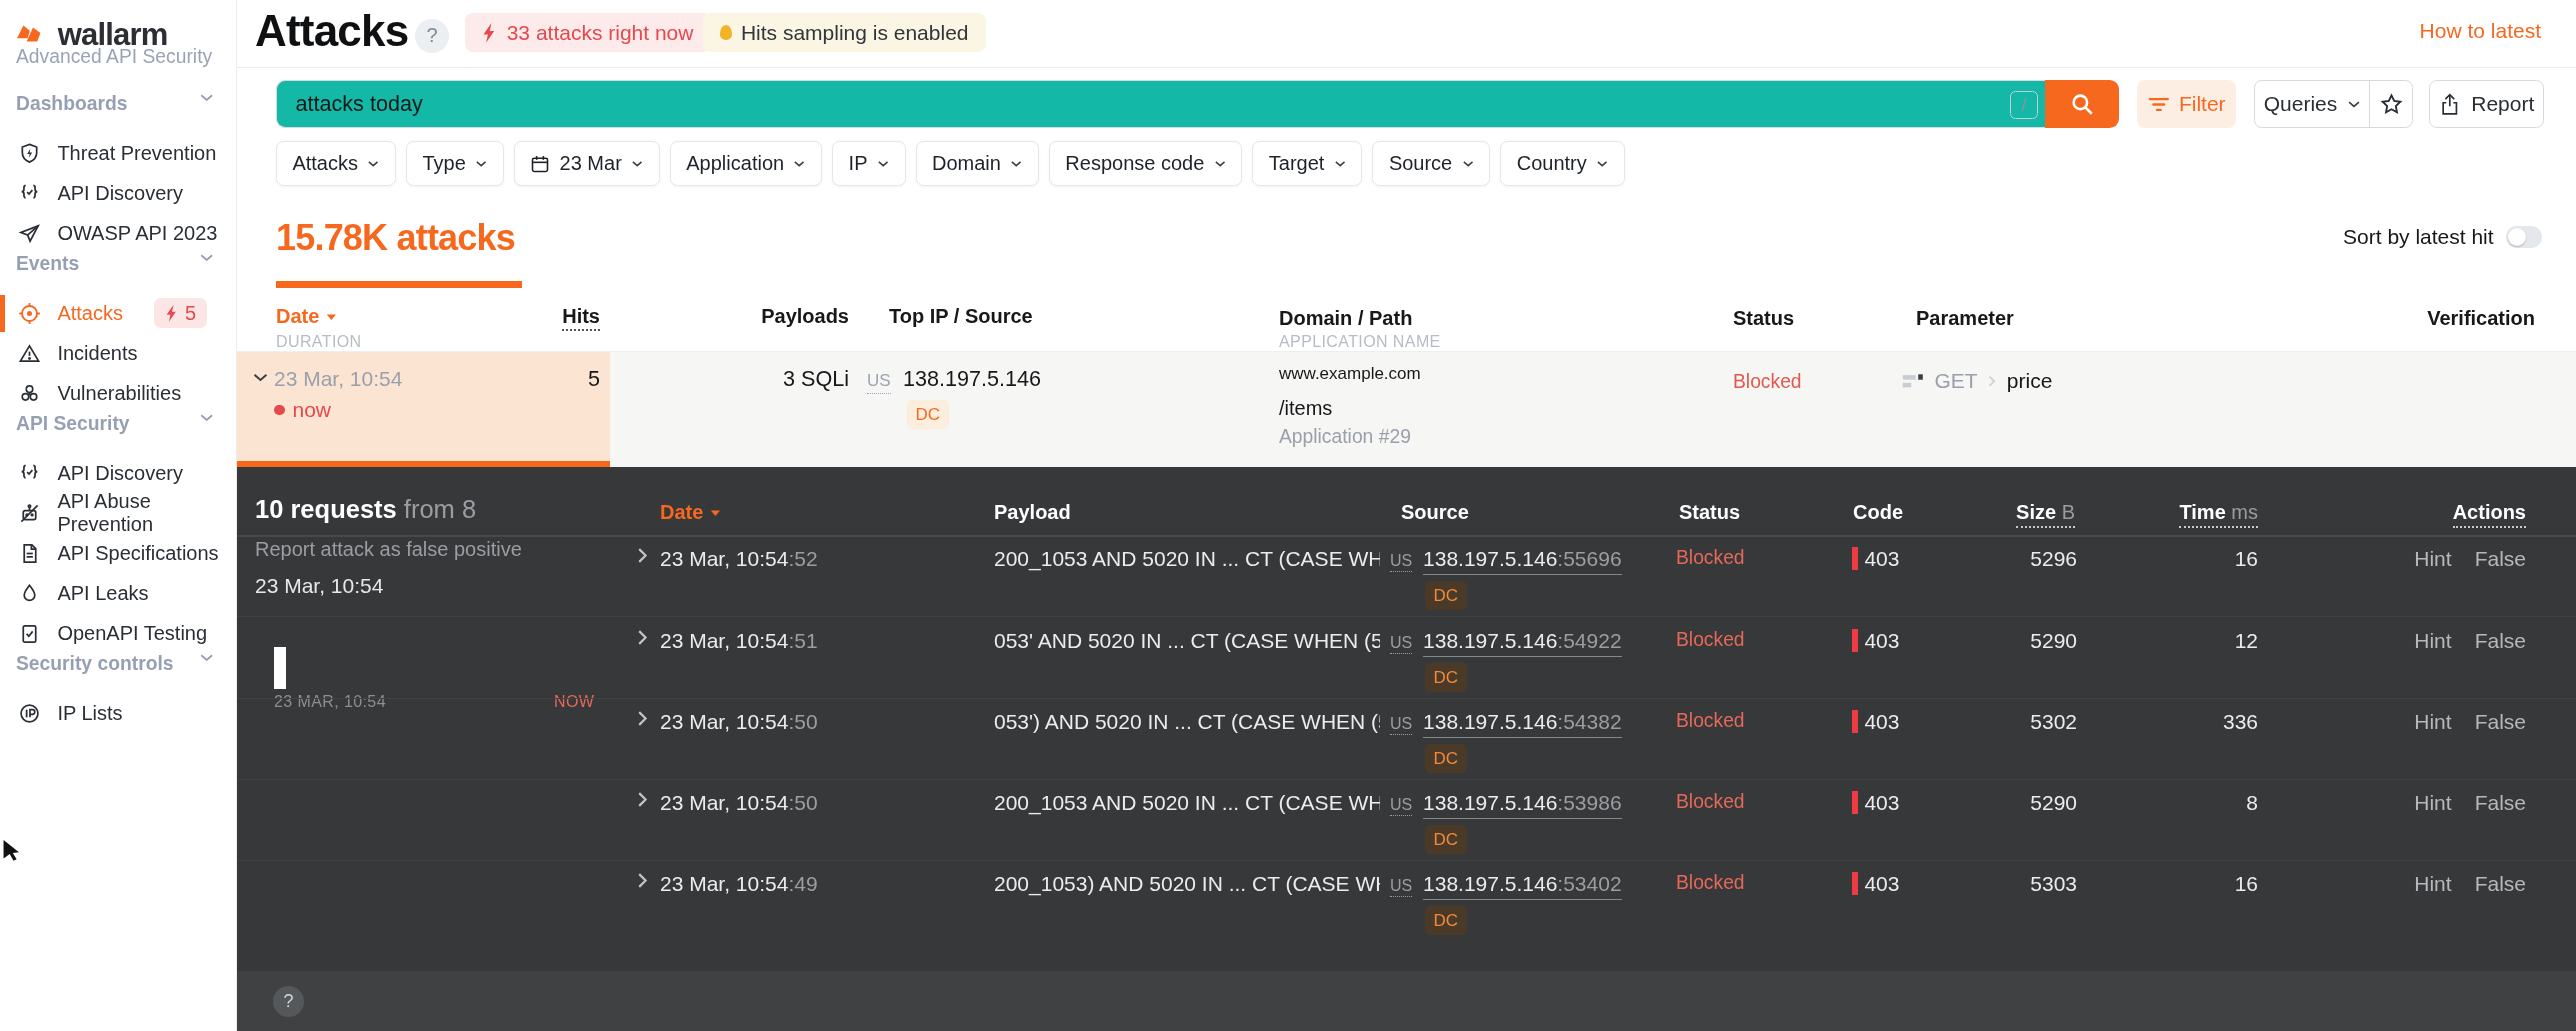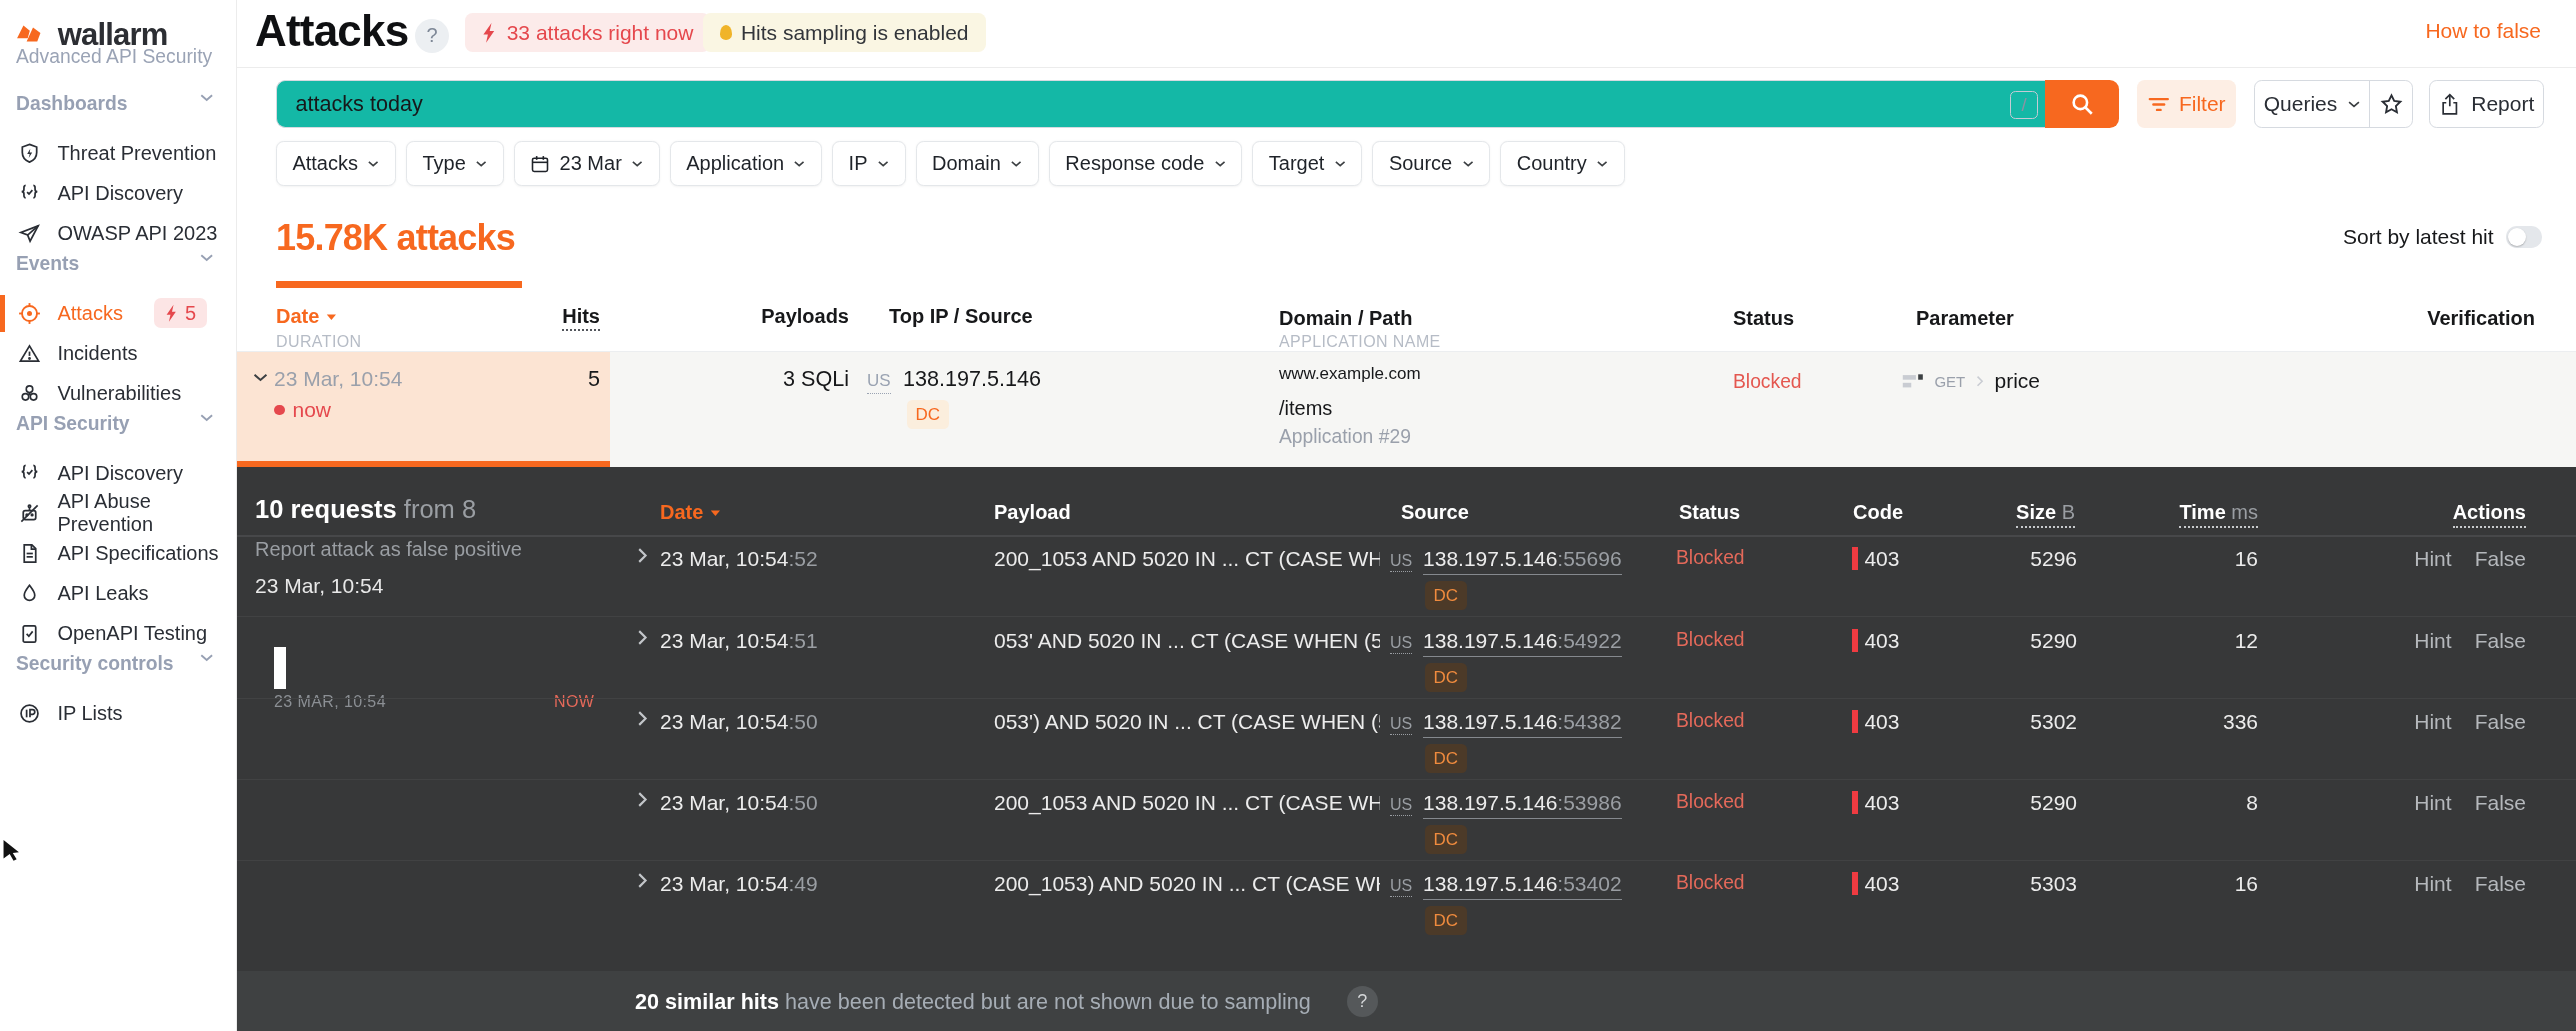--- a/index.html
+++ b/index.html
@@ -103,21 +103,21 @@
   .src-us { font-size:17px; color:#9aa3b2; border-bottom:1.5px dotted #9aa3b2; padding-bottom:1.5px; }
   .row-source { position:absolute; left:630px; top:14px; display:flex; align-items:baseline; gap:12.4px; }
   .row-ip { font-size:21.6px; color:#17181a; }
   .dc-badge-light { position:absolute; left:670px; top:48px; background:#fbeedd; color:#f7681f; font-size:17px;
                     border-radius:5.4px; padding:4.6px 8.5px; }
   .row-domain { position:absolute; left:1042px; top:12.4px; font-size:17px; color:#17181a; }
   .row-path { position:absolute; left:1042px; top:45px; font-size:20px; color:#17181a; }
   .row-app { position:absolute; left:1042px; top:74px; font-size:19.3px; color:#9aa0ab; }
   .row-status { position:absolute; left:1496px; top:18.5px; font-size:19.3px; color:#e4574f; }
   .row-param { position:absolute; left:1665px; top:17px; display:flex; align-items:center; gap:10.8px; }
-  .param-get { font-size:15px; color:#9aa0ab;text-align:center; }
+  .param-get { font-size:21px; color:#9aa0ab;text-align:center; }
   .param-name { font-size:21px; color:#17181a; }
 
   
   .details { position:absolute; left:0; top:467px; right:0; bottom:0; background:#373839; }
   .d-title { position:absolute; left:18px; top:28px; font-size:25.5px; color:#fff; font-weight:bold; }
   .d-title .from { font-weight:normal; color:#9a9ea3; }
   .d-report { position:absolute; left:18px; top:71px; font-size:20px; color:#9a9ea3; cursor:pointer; }
   .d-time { position:absolute; left:18px; top:107px; font-size:21px; color:#e8e8e8; }
   .tl-bar { position:absolute; left:37px; top:180px; width:12.4px; height:42px; background:#fff; }
   .tl-start { position:absolute; left:37px; top:226px; font-size:16px; color:#8b8f94; letter-spacing:0.4px; }
@@ -343,21 +343,21 @@
       <div class="badge live">
         <svg width="15.4" height="21.6" viewBox="0 0 16 24">
             <path fill="#e5484d" d="M10 1L1 14h5l-2 9 9-13H8z"></path>
           </svg>
         <span>33 attacks right now</span>
       </div>
       <div class="badge sampling">
         <span class="dot-yellow"></span>
         <span>Hits sampling is enabled</span>
       </div>
-      <a class="how-to-search">How to false</a>
+      <a class="how-to-search">How to latest</a>
     </div>
 
     <div class="search-row">
       <div class="search-box">
         <input class="search-input" type="text" value="attacks today" style="">
         <button class="search-btn">
           <svg width="26" height="26" viewBox="0 0 24 24" fill="none" stroke="#fff" stroke-width="2.4">
               <circle cx="10.5" cy="10.5" r="6.2"></circle>
               <line x1="15.2" y1="15.2" x2="21" y2="21"></line>
             </svg>
@@ -682,24 +682,20 @@
           </span>
         <span class="cell c-size">5303</span>
         <span class="cell c-time">16</span>
         <span class="cell c-actions">
             <span>Hint</span>
             <span>False</span>
           </span>
       </div>
 
       <div class="similar-strip">
-        <div class="similar-text">
-          <b>20 similar hits</b>
-          <span>have been detected but are not shown due to sampling</span>
-        </div>
         <div class="similar-help">?</div>
       </div>
     </div>
   </div>
 
   <svg class="cursor-arrow" width="18.5" height="21.6" viewBox="0 0 12 14">
       <path fill="#111" d="M1 0l10 8-4 .5 2.5 4-2 1L5 9 1 12z"></path>
     </svg>
 </div>
 

